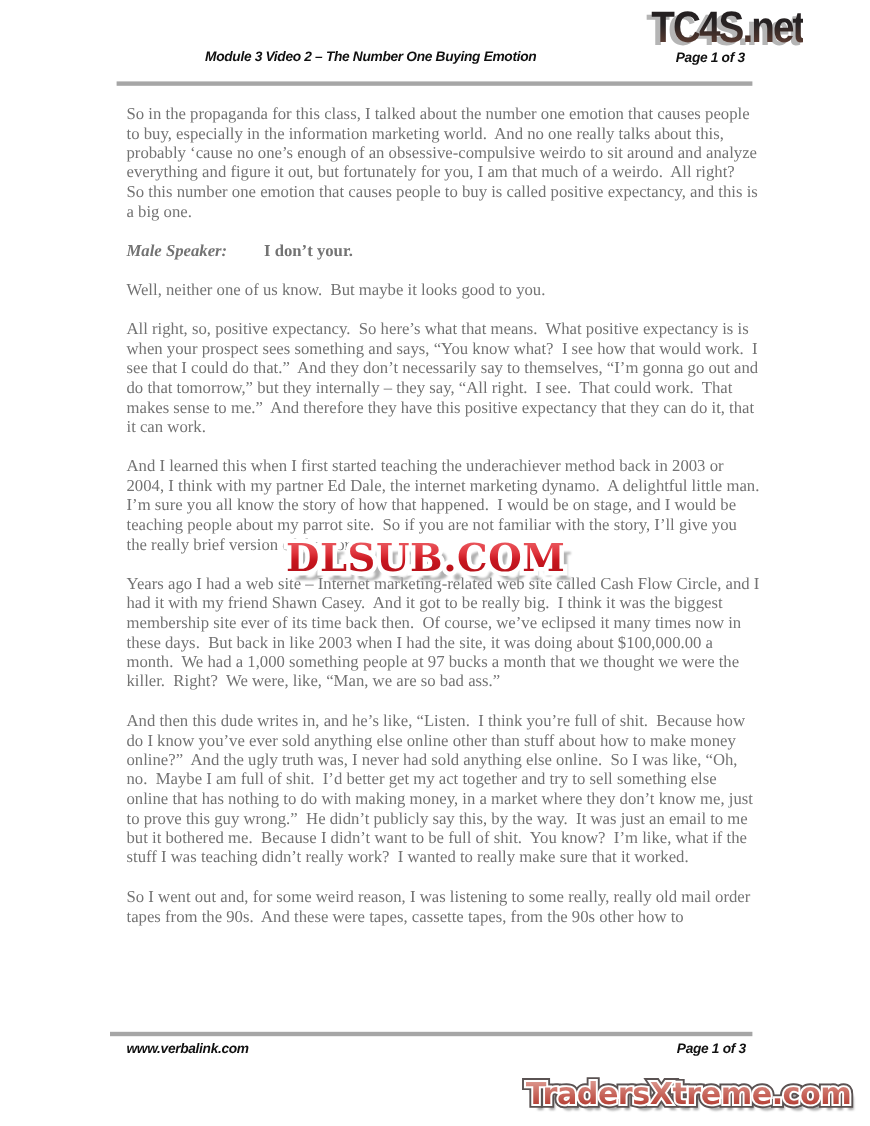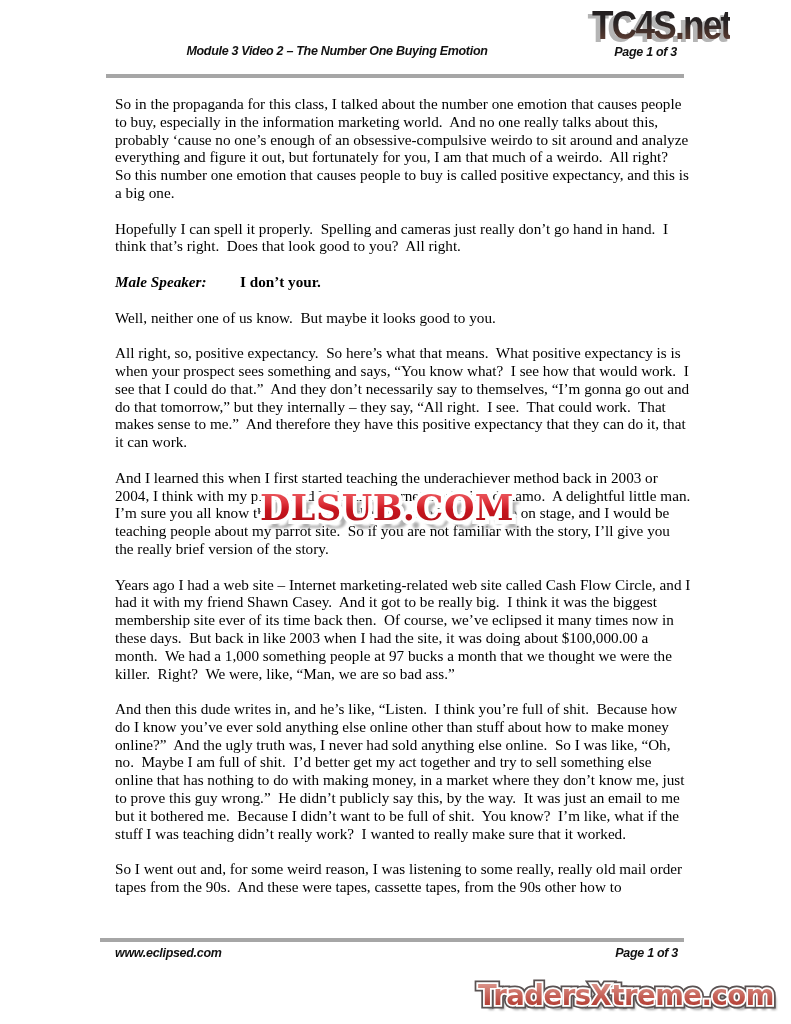--- a/index.html
+++ b/index.html
@@ -30,21 +30,21 @@
   .rule {
     position: absolute; height: 4px;
     background: #a6a6a6;
   }
   .rule-header { top: 74px; left: 106px; width: 578px; }
   .rule-footer { top: 938px; left: 100px; width: 584px; }
 
   
   .content {
     position: absolute; top: 95px; left: 115px; width: 576px;
-    font-size: 15.2px; line-height: 17.8px; color: #000000;
+    font-size: 15.2px; line-height: 17.8px; color: #737373;
     text-align: left;
   }
   .content p { margin: 0 0 17.8px 0; white-space: pre-wrap; }
   .speaker-row { display: flex; margin: 0 0 17.8px 0; font-weight: bold; }
   .speaker-label { font-style: italic; width: 125px; flex: none; }
 
   
   .footer-left, .footer-right {
     position: absolute; top: 946px;
     font-family: "Liberation Sans", sans-serif;
@@ -109,41 +109,40 @@
   <div class="header-page">Page 1 of 3</div>
   <div class="rule rule-header"></div>
 
   <div class="wm wm-tc4s">
     <span class="ghost">TC4S.net</span>
     <span class="fill">TC4S.net</span>
   </div>
 
   <div class="content">
     <p>So in the propaganda for this class, I talked about the number one emotion that causes people to buy, especially in the information marketing world.  And no one really talks about this, probably ‘cause no one’s enough of an obsessive-compulsive weirdo to sit around and analyze everything and figure it out, but fortunately for you, I am that much of a weirdo.  All right?  So this number one emotion that causes people to buy is called positive expectancy, and this is a big one.</p>
-    <p>Hopefully I can spell it properly.  Spelling and cameras just really don’t go hand in hand.  I think that’s right.  Does that look good to you?  All right.</p>
     <div class="speaker-row">
       <span class="speaker-label">Male Speaker:</span>
       <span>I don’t your.</span>
     </div>
     <p>Well, neither one of us know.  But maybe it looks good to you.</p>
     <p>All right, so, positive expectancy.  So here’s what that means.  What positive expectancy is is when your prospect sees something and says, “You know what?  I see how that would work.  I see that I could do that.”  And they don’t necessarily say to themselves, “I’m gonna go out and do that tomorrow,” but they internally – they say, “All right.  I see.  That could work.  That makes sense to me.”  And therefore they have this positive expectancy that they can do it, that it can work.</p>
     <p>And I learned this when I first started teaching the underachiever method back in 2003 or 2004, I think with my partner Ed Dale, the internet marketing dynamo.  A delightful little man.  I’m sure you all know the story of how that happened.  I would be on stage, and I would be teaching people about my parrot site.  So if you are not familiar with the story, I’ll give you the really brief version of the story.</p>
     <p>Years ago I had a web site – Internet marketing-related web site called Cash Flow Circle, and I had it with my friend Shawn Casey.  And it got to be really big.  I think it was the biggest membership site ever of its time back then.  Of course, we’ve eclipsed it many times now in these days.  But back in like 2003 when I had the site, it was doing about $100,000.00 a month.  We had a 1,000 something people at 97 bucks a month that we thought we were the killer.  Right?  We were, like, “Man, we are so bad ass.”</p>
     <p>And then this dude writes in, and he’s like, “Listen.  I think you’re full of shit.  Because how do I know you’ve ever sold anything else online other than stuff about how to make money online?”  And the ugly truth was, I never had sold anything else online.  So I was like, “Oh, no.  Maybe I am full of shit.  I’d better get my act together and try to sell something else online that has nothing to do with making money, in a market where they don’t know me, just to prove this guy wrong.”  He didn’t publicly say this, by the way.  It was just an email to me but it bothered me.  Because I didn’t want to be full of shit.  You know?  I’m like, what if the stuff I was teaching didn’t really work?  I wanted to really make sure that it worked.</p>
     <p>So I went out and, for some weird reason, I was listening to some really, really old mail order tapes from the 90s.  And these were tapes, cassette tapes, from the 90s other how to</p>
   </div>
 
   <div class="wm wm-dlsub">
     <span class="shadow">DLSUB.COM</span>
     <span class="whitestroke">DLSUB.COM</span>
     <span class="fill">DLSUB.COM</span>
   </div>
 
   <div class="rule rule-footer"></div>
-  <div class="footer-left">www.eclipsed.com</div>
+  <div class="footer-left">www.verbalink.com</div>
   <div class="footer-right">Page 1 of 3</div>
 
   <div class="wm wm-tx">
     <span class="shadow">TradersXtreme.com</span>
     <span class="darkstroke">TradersXtreme.com</span>
     <span class="whitestroke">TradersXtreme.com</span>
     <span class="fill">TradersXtreme.com</span>
   </div>
 
 </div>

